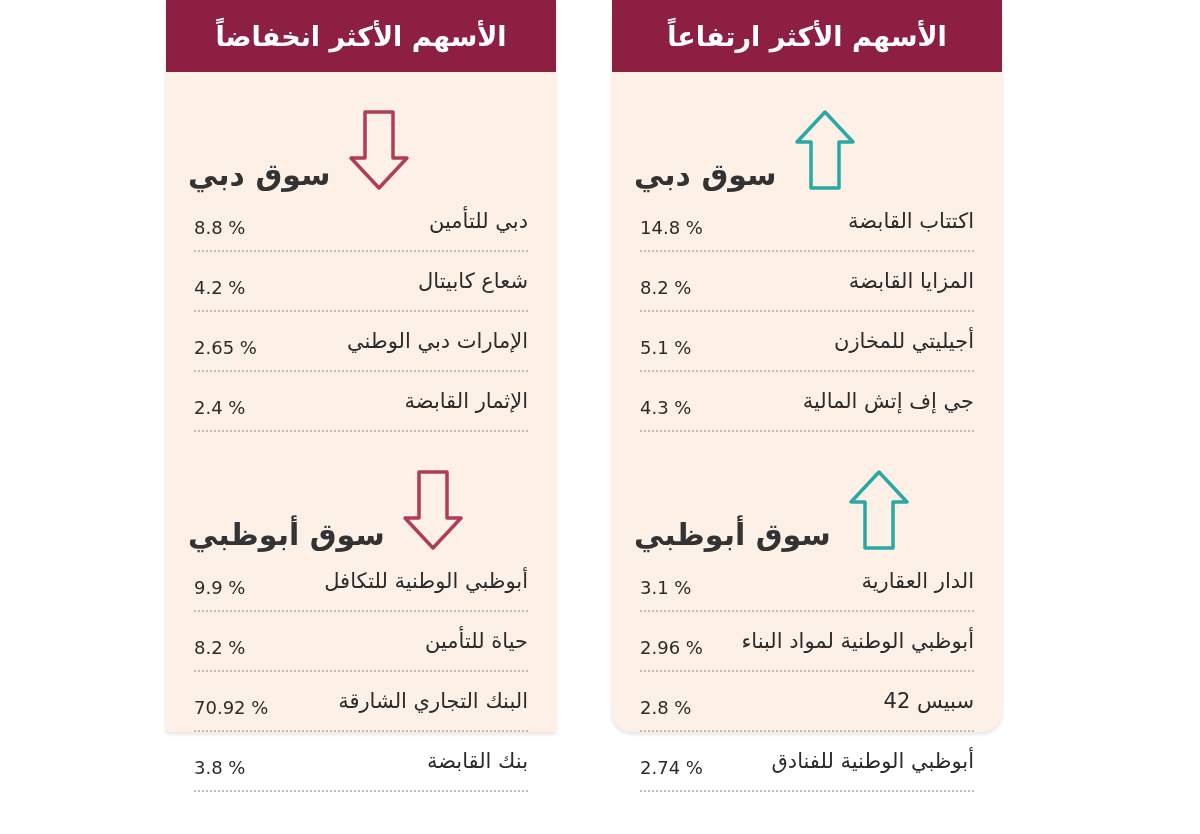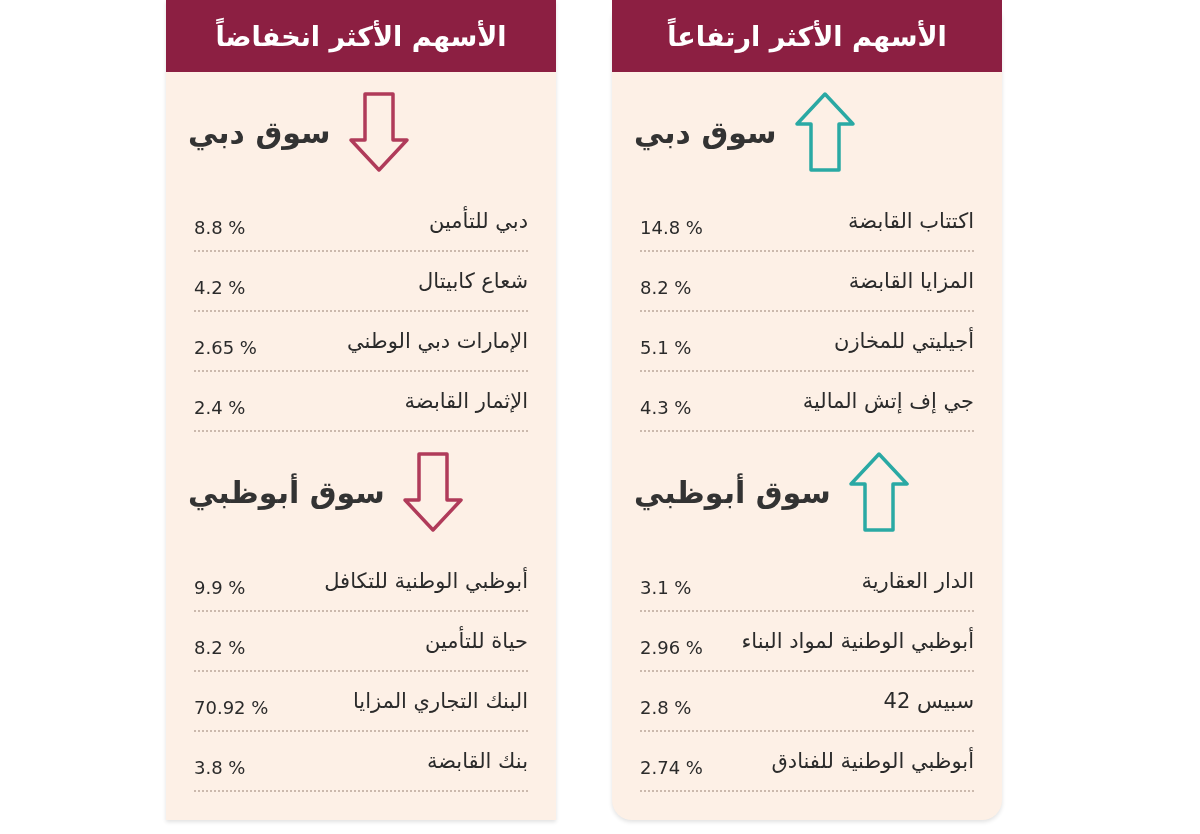--- a/index.html
+++ b/index.html
@@ -15,21 +15,21 @@
   }
   .board {
     position: relative;
     width: 1200px;
     height: 834px;
   }
   .panel {
     position: absolute;
     top: 0;
     width: 390px;
-    height: 820px;
+    height: 732px;
     background: #fdf0e6;
     box-shadow: 0 2px 4px rgba(0,0,0,0.12);
   }
   .panel.gainers { right: 198px; border-radius: 20px; }
   .panel.losers  { right: 644px; }
 
   .panel-header {
     height: 72px;
     background: #8c1f42;
     display: flex;
@@ -42,21 +42,21 @@
     font-weight: bold;
     letter-spacing: 0;
   }
 
   .market-block {
     padding: 0 22px;
   }
   .market-head {
     display: flex;
     flex-direction: row-reverse;
-    align-items: center;
+    align-items: flex-end;
     justify-content: flex-start;
     gap: 16px;
     height: 120px;
     padding-right: 8px;
   }
   .market-name {
     font-size: 30px;
     font-weight: bold;
     color: #333333;
     white-space: nowrap;
@@ -202,21 +202,21 @@
       <div class="rows">
         <div class="row">
           <span class="name">أبوظبي الوطنية للتكافل</span>
           <span class="val">9.9 %</span>
         </div>
         <div class="row">
           <span class="name">حياة للتأمين</span>
           <span class="val">8.2 %</span>
         </div>
         <div class="row">
-          <span class="name">البنك التجاري المزايا</span>
+          <span class="name">البنك التجاري الشارقة</span>
           <span class="val">70.92 %</span>
         </div>
         <div class="row">
           <span class="name">بنك القابضة</span>
           <span class="val">3.8 %</span>
         </div>
       </div>
     </div>
   </div>
 

